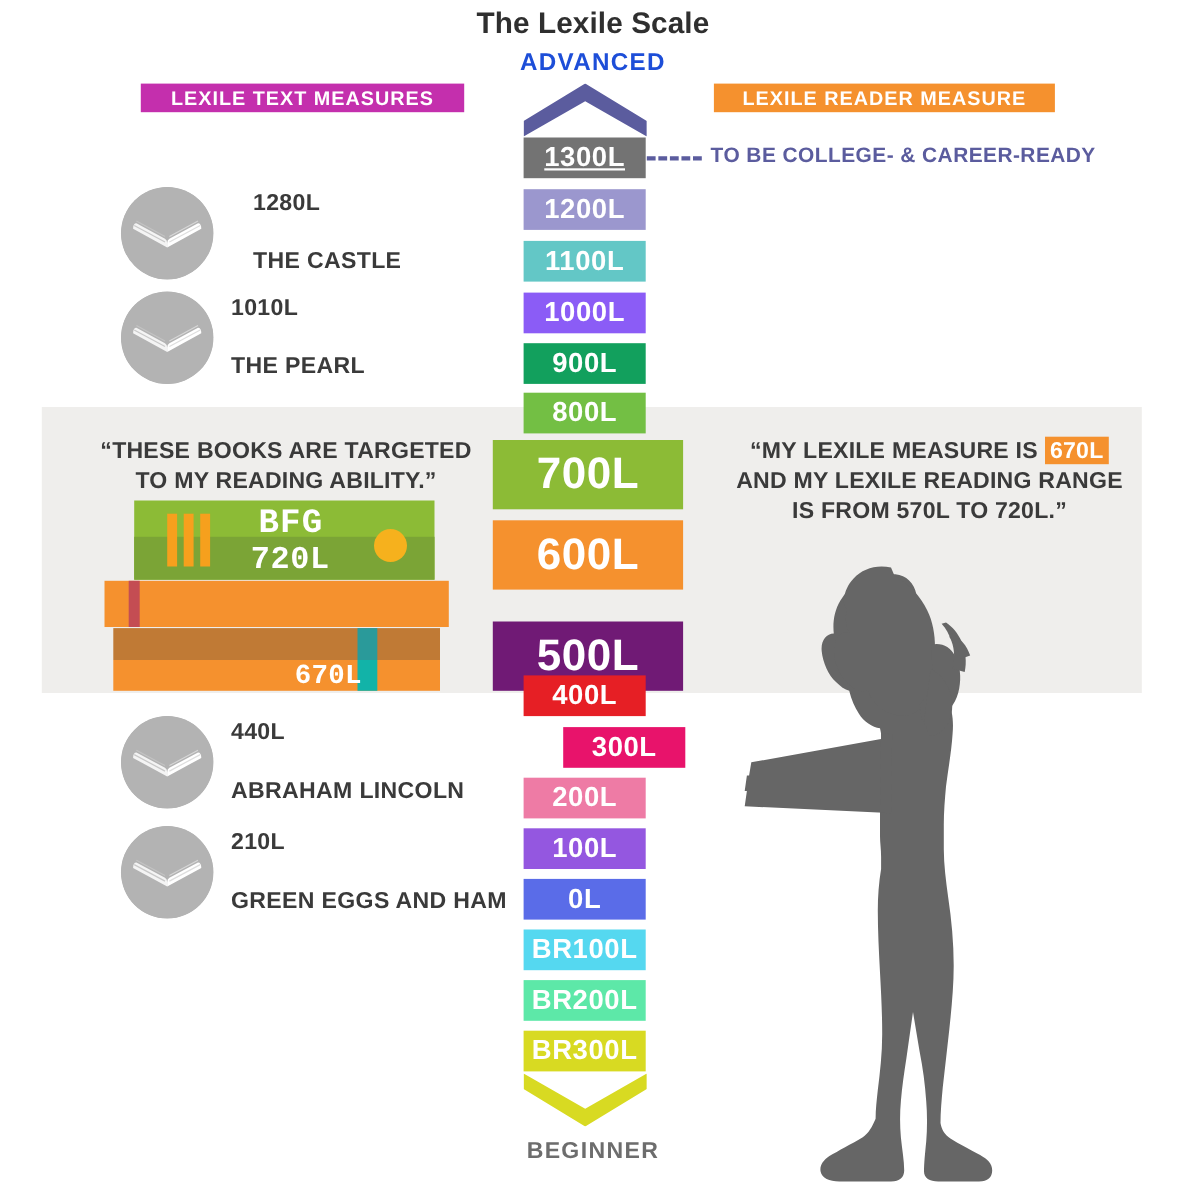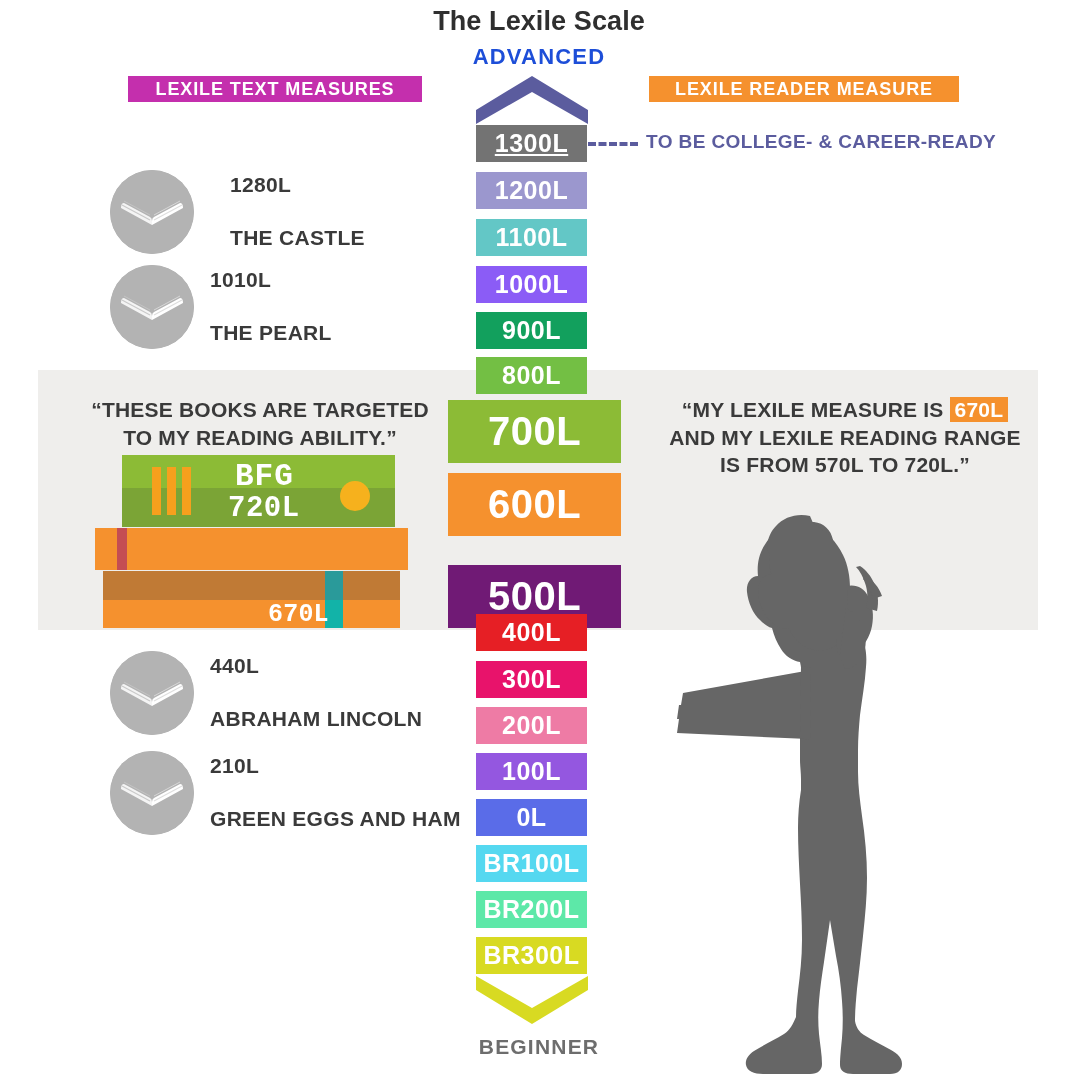--- a/index.html
+++ b/index.html
@@ -145,21 +145,21 @@
       </div>
       <div class="bar big" style="top: 473px; background: rgb(245, 145, 46);">
         <span>600L</span>
       </div>
       <div class="bar big" style="top: 545px; background: #701a75; margin-top: 20px;">
         <span>500L</span>
       </div>
       <div class="bar small" style="top: 614px; background: rgb(230, 31, 37);">
         <span>400L</span>
       </div>
-      <div class="bar small" style="top: 661px; background: rgb(232, 19, 107);">
+      <div class="bar small" style="top: 661px; background: rgb(232, 19, 107); margin-left: 36px;">
         <span>300L</span>
       </div>
       <div class="bar small" style="top: 707px; background: rgb(238, 123, 165);">
         <span>200L</span>
       </div>
       <div class="bar small" style="top: 753px; background: rgb(148, 87, 224);">
         <span>100L</span>
       </div>
       <div class="bar small" style="top: 799px; background: rgb(90, 108, 232);">
         <span>0L</span>

